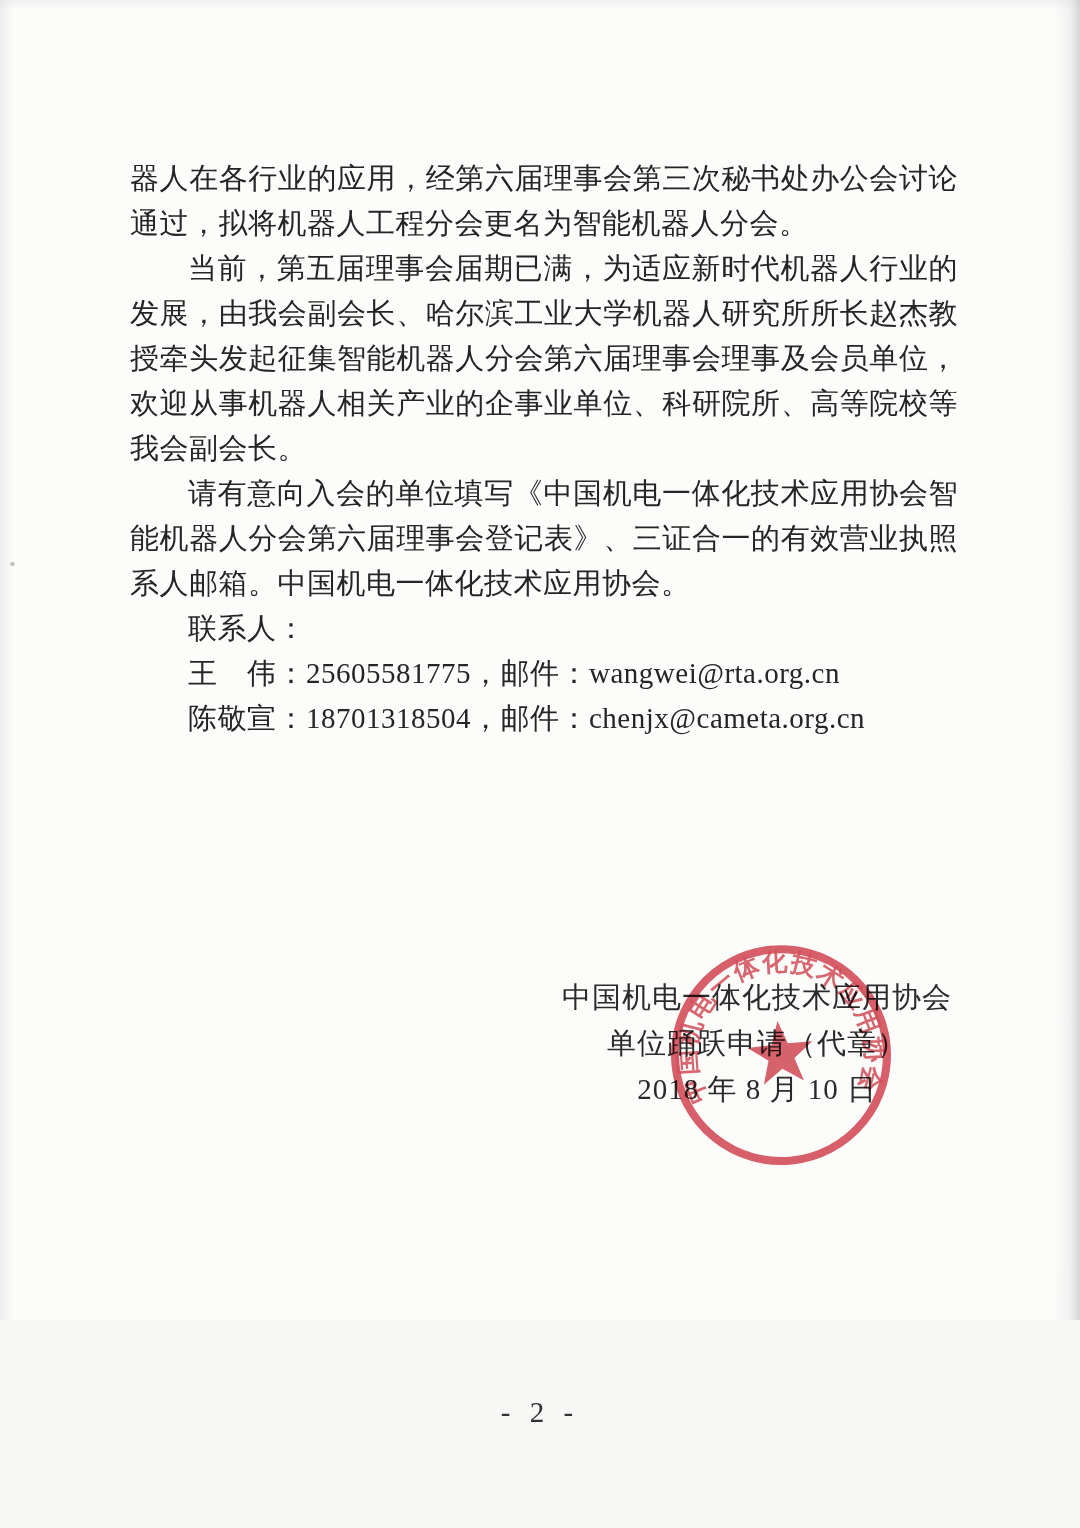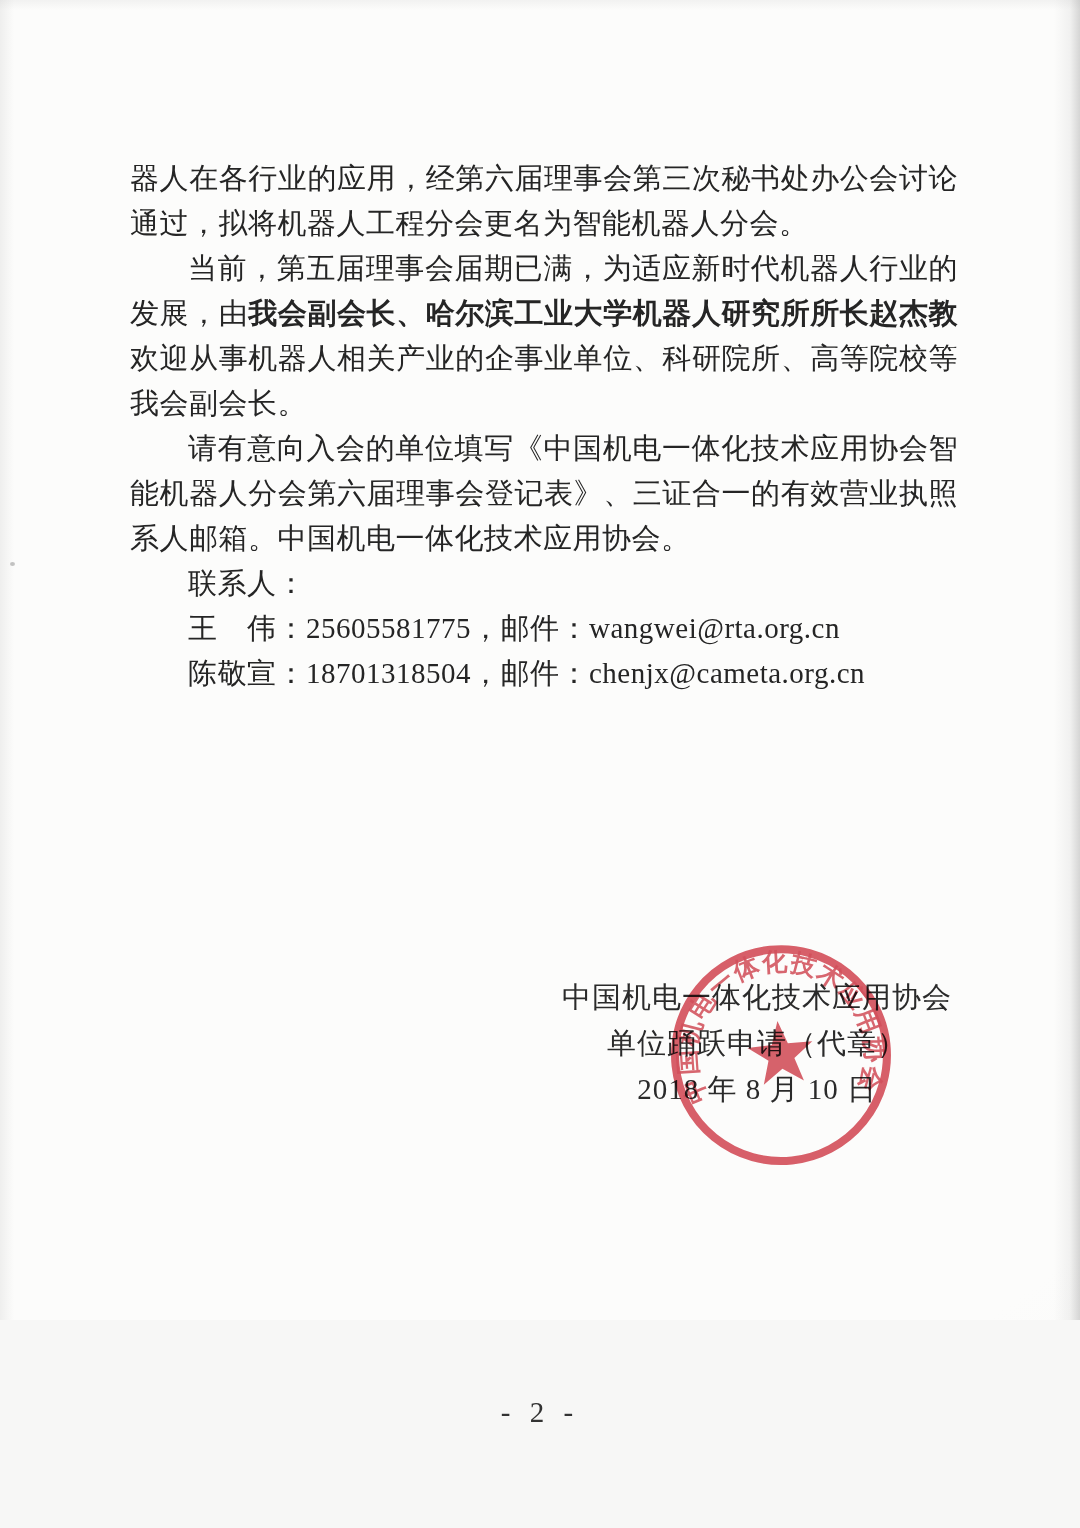--- a/index.html
+++ b/index.html
@@ -25,21 +25,21 @@
     left: 130px; top: 156px;
     width: 828px;
     font-size: 29px;
     line-height: 45px;
     letter-spacing: 0.5px;
     color: #252525;
   }
   .line { white-space: normal; }
   .line.indent { padding-left: 58px; }
   .line.fill { text-align: justify; text-align-last: justify; }
-  .line b { font-weight: 700; }
+  .line b { font-weight: 400; }
   
   .signature {
     position: absolute;
     left: 541px; top: 974px;
     width: 432px;
     text-align: center;
     font-size: 29px;
     line-height: 46px;
     letter-spacing: 1px;
     color: #2a2a2a;
@@ -81,20 +81,21 @@
 </head>
 <body>
 
 <div class="page">
 
   <div class="body-text">
       <div class="line fill"><span>器人在各行业的应用，经第六届理事会第三次秘书处办公会讨论</span></div>
       <div class="line"><span>通过，拟将机器人工程分会更名为智能机器人分会。</span></div>
       <div class="line fill indent"><span>当前，第五届理事会届期已满，为适应新时代机器人行业的</span></div>
       <div class="line fill"><span>发展，由</span><b>我会副会长、哈尔滨工业大学机器人研究所所长赵杰教</b></div>
+      <div class="line fill"><b>授</b><span>牵头发起征集智能机器人分会第六届理事会理事及会员单位，</span></div>
       <div class="line fill"><span>欢迎从事机器人相关产业的企事业单位、科研院所、高等院校等</span></div>
       <div class="line"><span>我会副会长。</span></div>
       <div class="line fill indent"><span>请有意向入会的单位填写《中国机电一体化技术应用协会智</span></div>
       <div class="line fill"><span>能机器人分会第六届理事会登记表》、三证合一的有效营业执照</span></div>
       <div class="line"><span>系人邮箱。中国机电一体化技术应用协会。</span></div>
       <div class="line indent"><span>联系人：</span></div>
       <div class="line indent"><span>王　伟：25605581775，邮件：wangwei@rta.org.cn</span></div>
       <div class="line indent"><span>陈敬宣：18701318504，邮件：chenjx@cameta.org.cn</span></div>
     </div>
 

